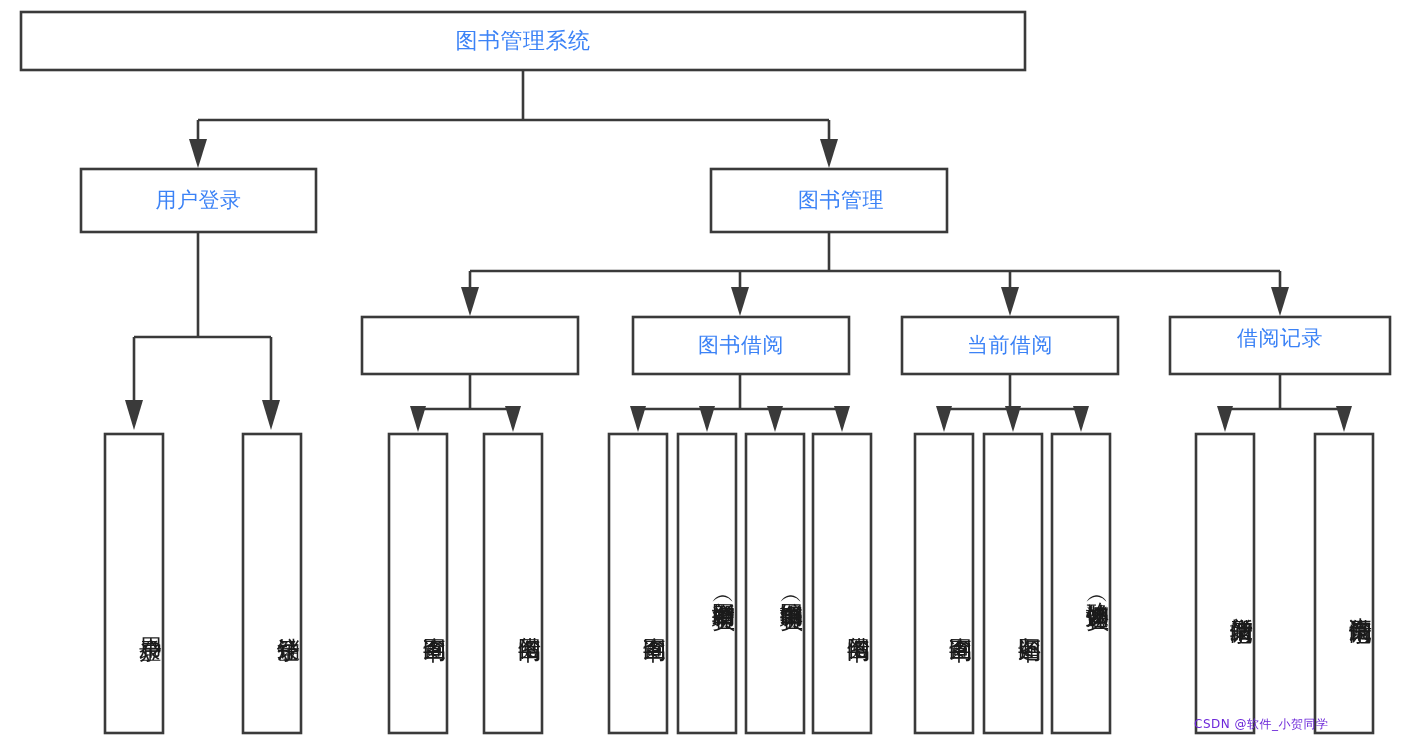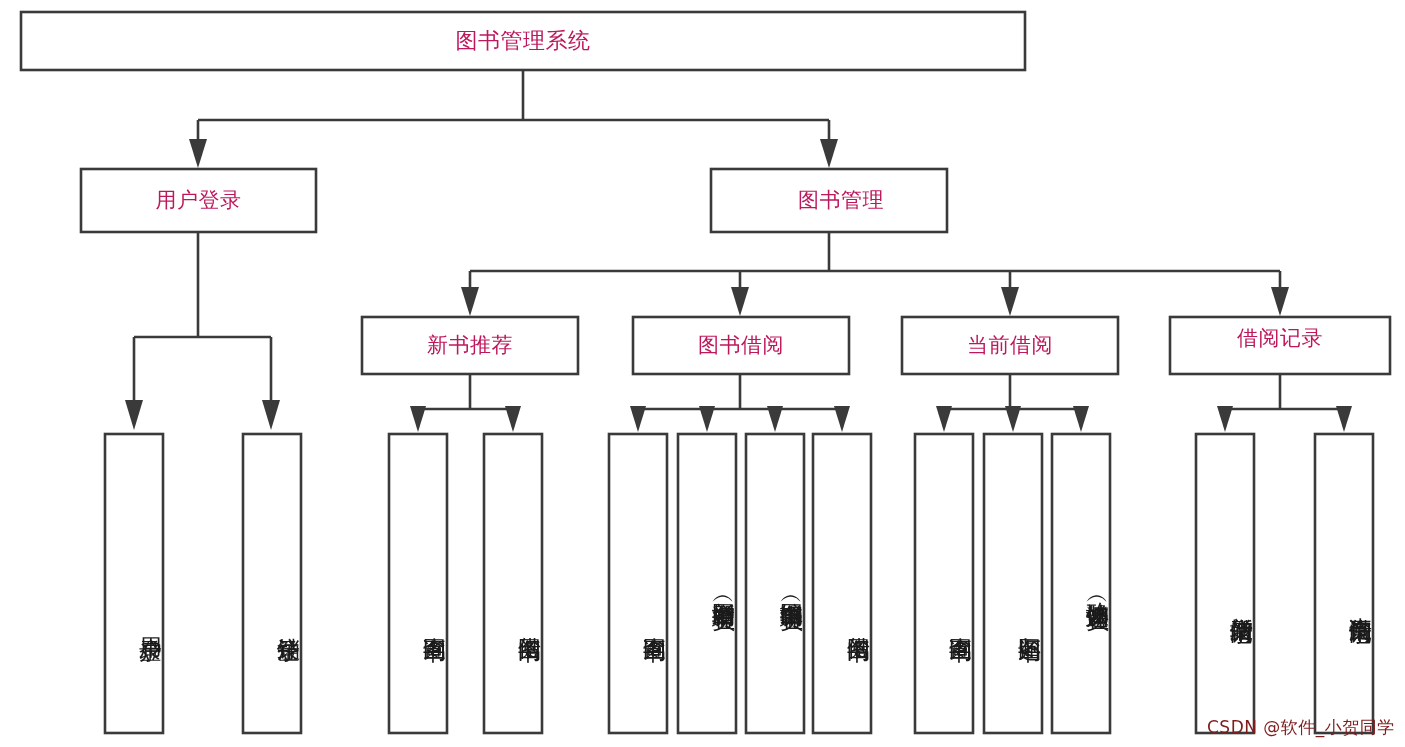--- a/index.html
+++ b/index.html
@@ -42,21 +42,21 @@
     fill: #3a3a3a;
     stroke: none;
   }
   
   .label-h {
     position: absolute;
     display: flex;
     align-items: center;
     justify-content: center;
     text-align: center;
-    color: #be185d;
+    color: #3b82f6;
     font-size: 21px;
     line-height: 1.2;
     letter-spacing: 0.5px;
     white-space: nowrap;
     pointer-events: none;
     border-radius: 28px;
   }
   .label-h.title {
     font-size: 22px;
   }
@@ -70,26 +70,25 @@
     text-orientation: upright;
     color: #1b1b1b;
     font-size: 23px;
     line-height: 1.12;
     letter-spacing: 1px;
     white-space: nowrap;
     pointer-events: none;
   }
   .watermark {
     position: absolute;
-    color: #7f1d1d;
-    font-size: 17px;
+    color: #6d28d9;
+    font-size: 12px;
     letter-spacing: 0.5px;
     white-space: nowrap;
     pointer-events: none;
-    padding-left: 13px;
   }
 </style>
 </head>
 <body>
 
 <div id="diagram-root">
 
   <svg id="diagram-svg" viewBox="0 0 1405 747">
 
     <rect class="node-box" x="21" y="12" width="1004" height="58"></rect>
@@ -172,21 +171,20 @@
 
     <rect class="node-box" x="1196" y="434" width="58" height="299"></rect>
     <rect class="node-box" x="1315" y="434" width="58" height="299"></rect>
   </svg>
 
   <div class="label-h title" style="left:21px; top:12px; width:1004px; height:58px;">图书管理系统</div>
 
   <div class="label-h" style="left:81px; top:169px; width:235px; height:63px;">用户登录</div>
   <div class="label-h" style="left:711px; top:169px; width:260px; height:63px;">图书管理</div>
 
-  <div class="label-h" style="left:362px; top:317px; width:216px; height:57px;">新书推荐</div>
   <div class="label-h" style="left:902px; top:317px; width:216px; height:57px;">当前借阅</div>
   <div class="label-h" style="left:633px; top:317px; width:216px; height:57px;">图书借阅</div>
   <div class="label-h" style="left:1170px; top:317px; width:220px; height:44px;">借阅记录</div>
 
   <div class="label-v" style="left:105px; top:508px; width:58px; height:225px;">用户登录</div>
   <div class="label-v" style="left:243px; top:508px; width:58px; height:225px;">注销登录</div>
 
   <div class="label-v" style="left:389px; top:508px; width:58px; height:225px;">查询图书</div>
   <div class="label-v" style="left:484px; top:508px; width:58px; height:225px;">借阅图书</div>
 

